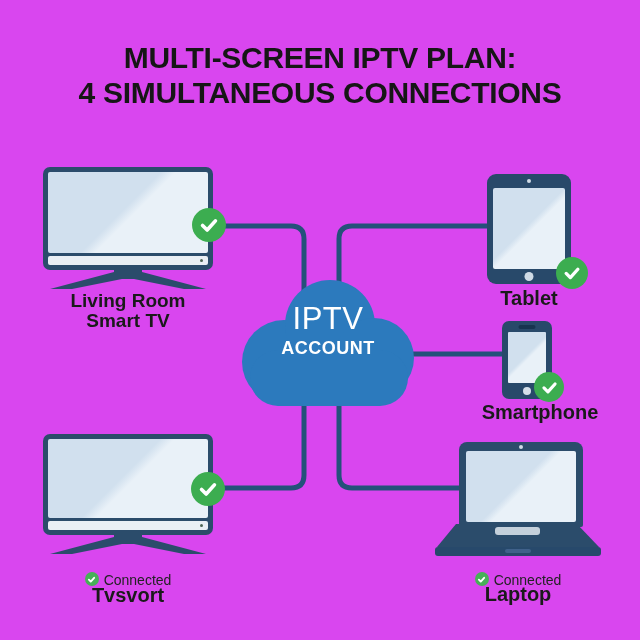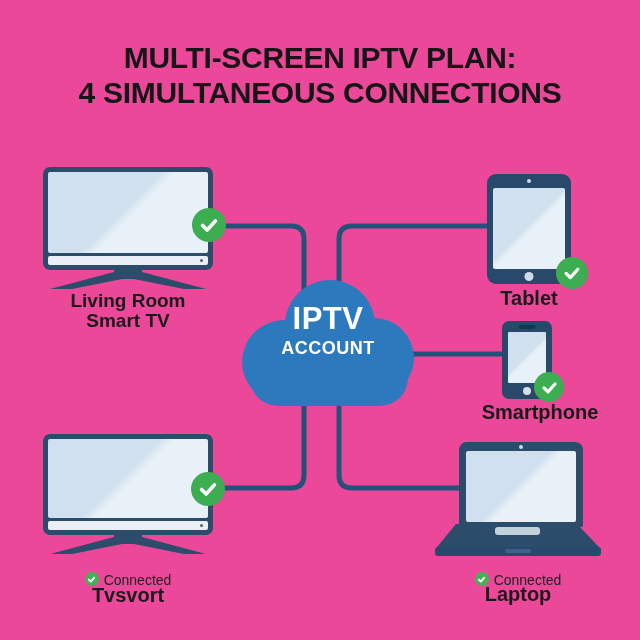--- a/index.html
+++ b/index.html
@@ -1,30 +1,30 @@
 <!DOCTYPE html>
 <html><head>
 <meta charset="utf-8">
 <style>
   html,body{margin:0;padding:0;}
   body{font-family:"Liberation Sans", sans-serif; background:#ffffff;}
-  .canvas{position:relative;width:640px;height:640px;background:#ec4899;overflow:hidden;}
+  .canvas{position:relative;width:640px;height:640px;background:#d946ef;overflow:hidden;}
 
   
   .title{position:absolute;left:0;top:40px;width:640px;text-align:center;
          color:#161616;font-weight:700;font-size:30px;line-height:35px;letter-spacing:-0.3px;}
 
   
   .lines{position:absolute;left:0;top:0;z-index:1;}
   .lines path{stroke:#24517a;stroke-width:5;fill:none;stroke-linecap:butt;}
 
   
   .cloud{position:absolute;left:238px;top:278px;z-index:2;}
   .hub-text{position:absolute;left:238px;top:302px;width:180px;z-index:3;text-align:center;color:#ffffff;}
-  .hub-line1{font-size:31px;font-weight:700;line-height:33px;letter-spacing:0.5px;}
+  .hub-line1{font-size:31px;font-weight:400;line-height:33px;letter-spacing:0.5px;}
   .hub-line2{font-size:18px;font-weight:700;line-height:21px;letter-spacing:0.5px;margin-top:3px;}
   .hub-line3{font-size:18px;font-weight:700;line-height:21px;letter-spacing:0.5px;}
 
   
   .dev{position:absolute;z-index:4;}
   .screen-fill{background:linear-gradient(135deg,#d1e0ee 47%,#e9f1f8 53%);}
   .check{position:absolute;z-index:6;border-radius:50%;background:#3cad50;display:flex;align-items:center;justify-content:center;}
   .check svg{display:block;}
   .label{position:absolute;z-index:5;text-align:center;color:#1a1a1a;font-weight:700;}
   .label-lg{font-size:20px;line-height:22px;}

